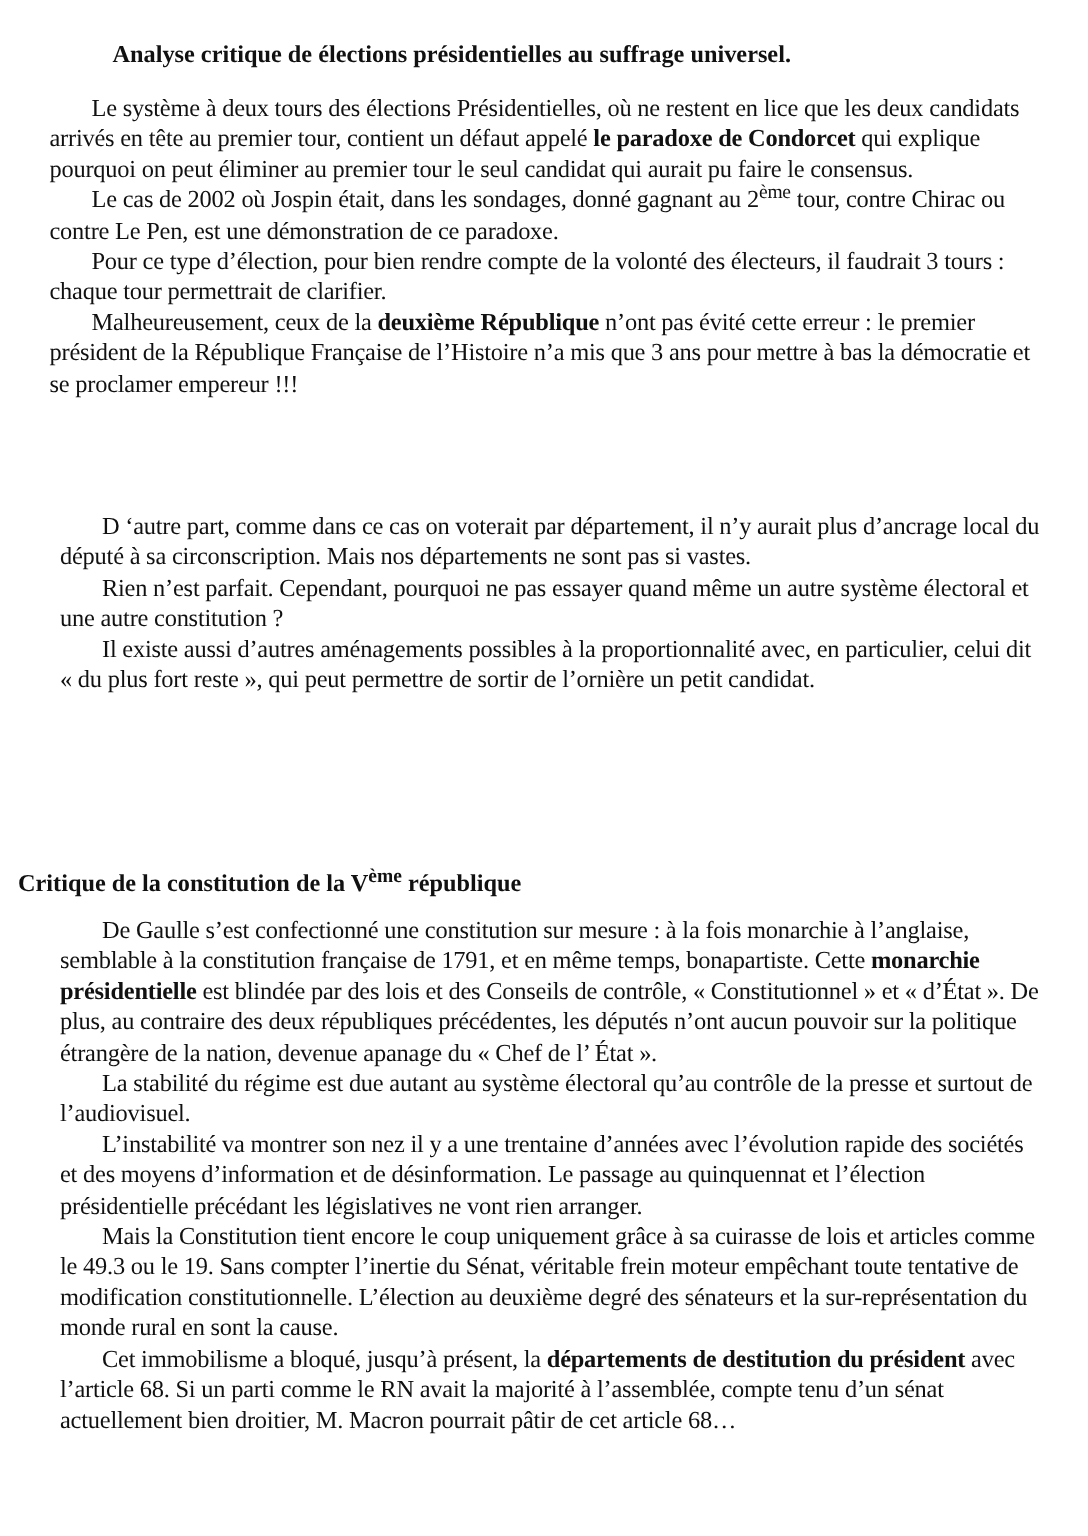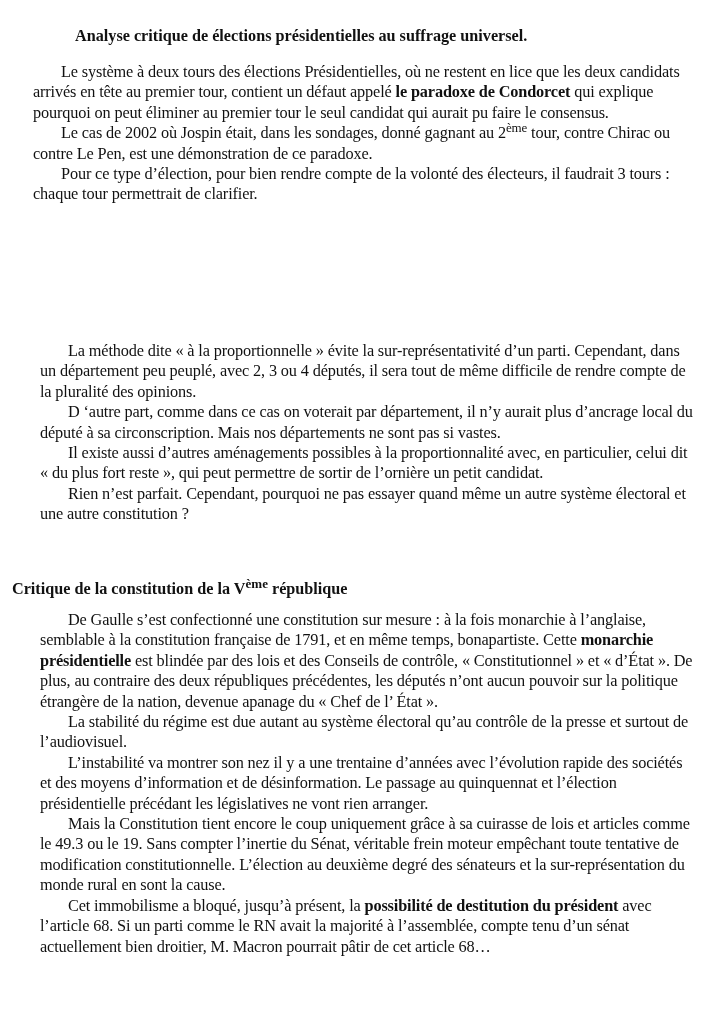--- a/index.html
+++ b/index.html
@@ -21,31 +21,31 @@
 </head>
 <body>
 
 <div class="page">
   <div class="title t1">Analyse critique de élections présidentielles au suffrage universel.</div>
 
   <div class="block b1">
       <p class="para"><span>Le système à deux tours des élections Présidentielles, où ne restent en lice que les deux candidats arrivés en tête au premier tour, contient un défaut appelé </span><b>le paradoxe de Condorcet</b><span> qui explique pourquoi on peut éliminer au premier tour le seul candidat qui aurait pu faire le consensus.</span></p>
       <p class="para"><span>Le cas de 2002 où Jospin était, dans les sondages, donné gagnant au 2</span><sup>ème</sup><span> tour, contre Chirac ou contre Le Pen, est une démonstration de ce paradoxe.</span></p>
       <p class="para"><span>Pour ce type d’élection, pour bien rendre compte de la volonté des électeurs, il faudrait 3 tours : chaque tour permettrait de clarifier.</span></p>
+      <p class="para"><span>Malheureusement, ceux de la </span><b>deuxième République</b><span> n’ont pas évité cette erreur : le premier président de la République Française de l’Histoire n’a mis que 3 ans pour mettre à bas la démocratie et se proclamer empereur !!!</span></p>
     </div>
 
   <div class="block b2">
-      <p class="para"><span>La méthode dite « à la proportionnelle » évite la sur-représentativité d’un parti. Cependant, dans un département peu peuplé, avec 2, 3 ou 4 députés, il sera tout de même difficile de rendre compte de la pluralité des opinions.</span></p>
       <p class="para"><span>D ‘autre part, comme dans ce cas on voterait par département, il n’y aurait plus d’ancrage local du député à sa circonscription. Mais nos départements ne sont pas si vastes.</span></p>
+      <p class="para"><span>Rien n’est parfait. Cependant, pourquoi ne pas essayer quand même un autre système électoral et une autre constitution ?</span></p>
       <p class="para"><span>Il existe aussi d’autres aménagements possibles à la proportionnalité avec, en particulier, celui dit « du plus fort reste », qui peut permettre de sortir de l’ornière un petit candidat.</span></p>
-      <p class="para"><span>Rien n’est parfait. Cependant, pourquoi ne pas essayer quand même un autre système électoral et une autre constitution ?</span></p>
     </div>
 
   <div class="title t2"><span>Critique de la constitution de la V</span><sup>ème</sup><span> république</span></div>
 
   <div class="block b3">
       <p class="para"><span>De Gaulle s’est confectionné une constitution sur mesure : à la fois monarchie à l’anglaise, semblable à la constitution française de 1791, et en même temps, bonapartiste. Cette </span><b>monarchie présidentielle</b><span> est blindée par des lois et des Conseils de contrôle, « Constitutionnel » et « d’État ». De plus, au contraire des deux républiques précédentes, les députés n’ont aucun pouvoir sur la politique étrangère de la nation, devenue apanage du « Chef de l’ État ».</span></p>
       <p class="para"><span>La stabilité du régime est due autant au système électoral qu’au contrôle de la presse et surtout de l’audiovisuel.</span></p>
       <p class="para"><span>L’instabilité va montrer son nez il y a une trentaine d’années avec l’évolution rapide des sociétés et des moyens d’information et de désinformation. Le passage au quinquennat et l’élection présidentielle précédant les législatives ne vont rien arranger.</span></p>
       <p class="para"><span>Mais la Constitution tient encore le coup uniquement grâce à sa cuirasse de lois et articles comme le 49.3 ou le 19. Sans compter l’inertie du Sénat, véritable frein moteur empêchant toute tentative de modification constitutionnelle. L’élection au deuxième degré des sénateurs et la sur-représentation du monde rural en sont la cause.</span></p>
-      <p class="para"><span>Cet immobilisme a bloqué, jusqu’à présent, la </span><b>possibilité de destitution du président</b><span> avec l’article 68. Si un parti comme le RN avait la majorité à l’assemblée, compte tenu d’un sénat actuellement bien droitier, M. Macron pourrait pâtir de cet article 68…</span></p>
+      <p class="para"><span>Cet immobilisme a bloqué, jusqu’à présent, la </span><b>départements de destitution du président</b><span> avec l’article 68. Si un parti comme le RN avait la majorité à l’assemblée, compte tenu d’un sénat actuellement bien droitier, M. Macron pourrait pâtir de cet article 68…</span></p>
     </div>
 </div>
 
 </body></html>

